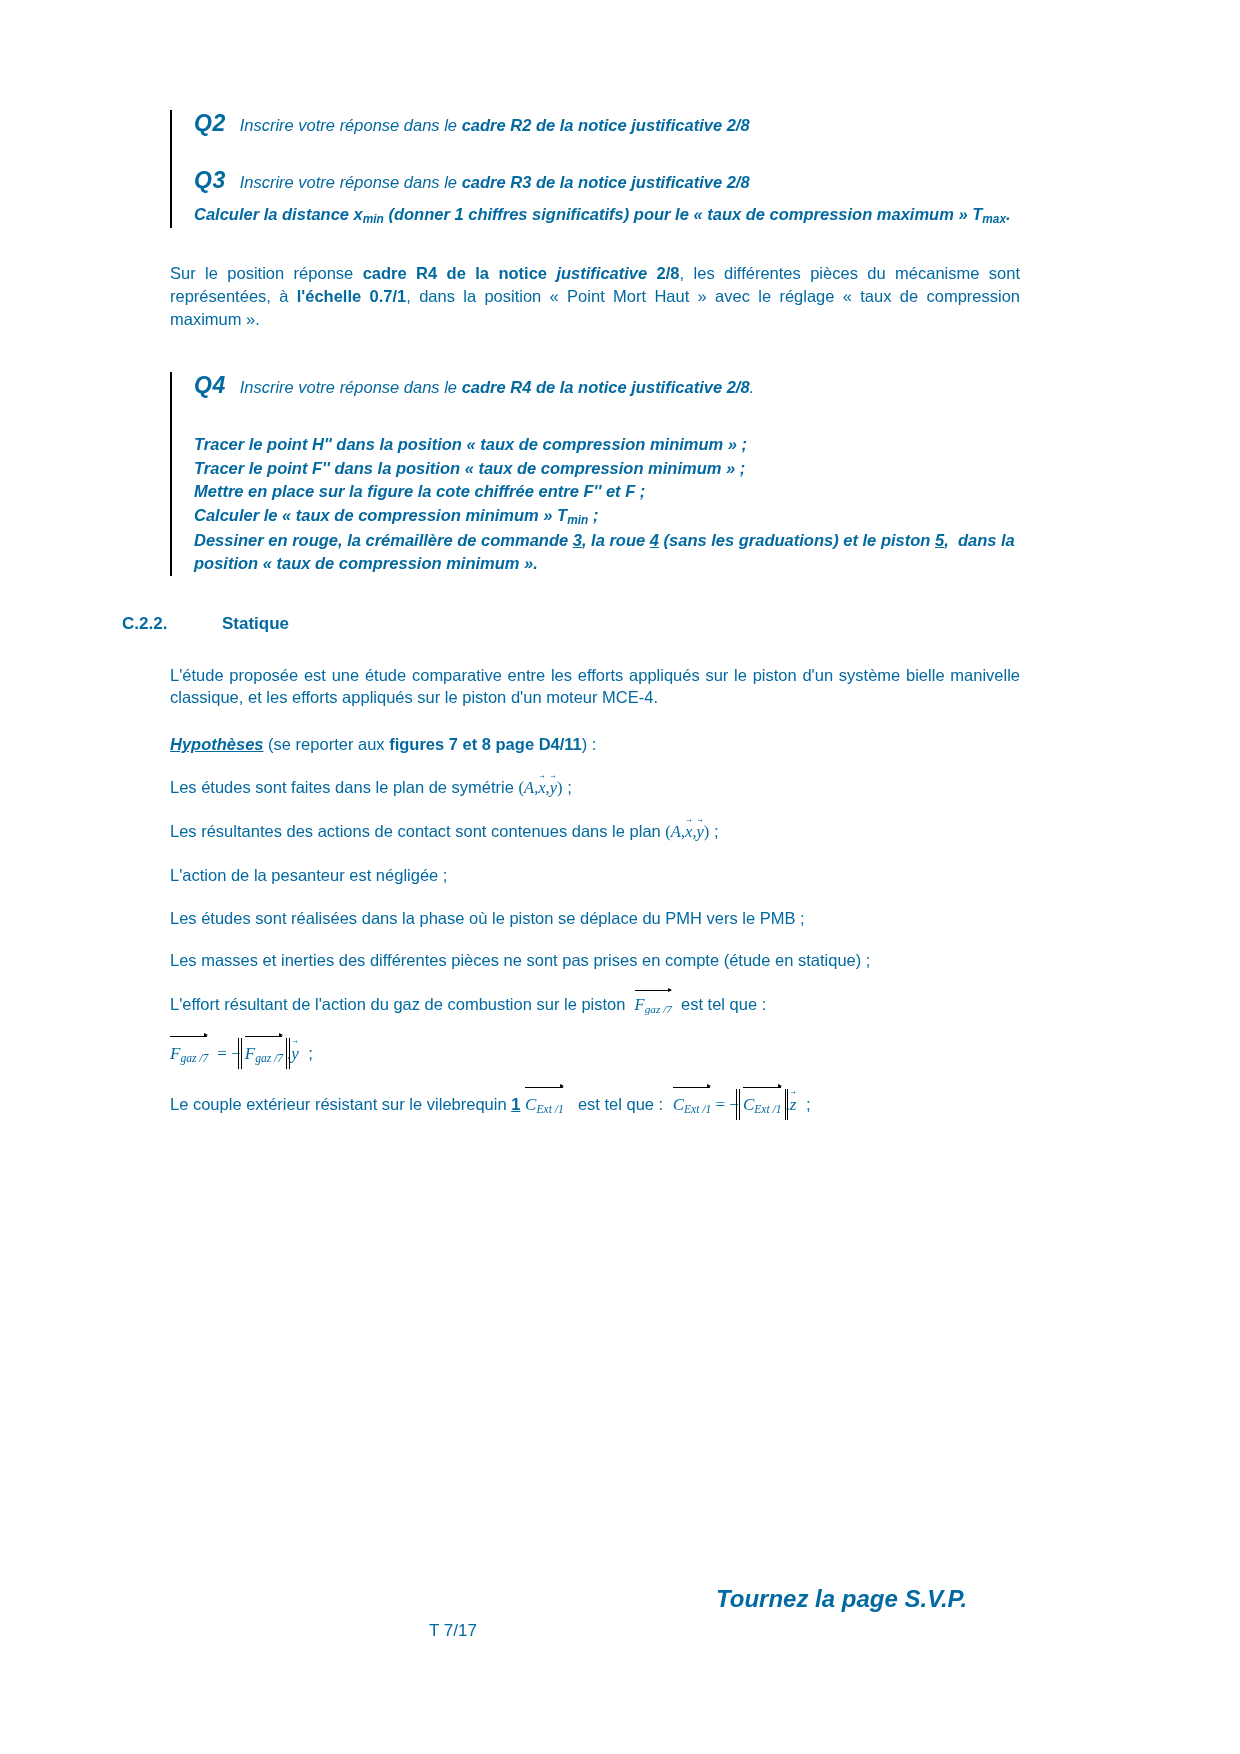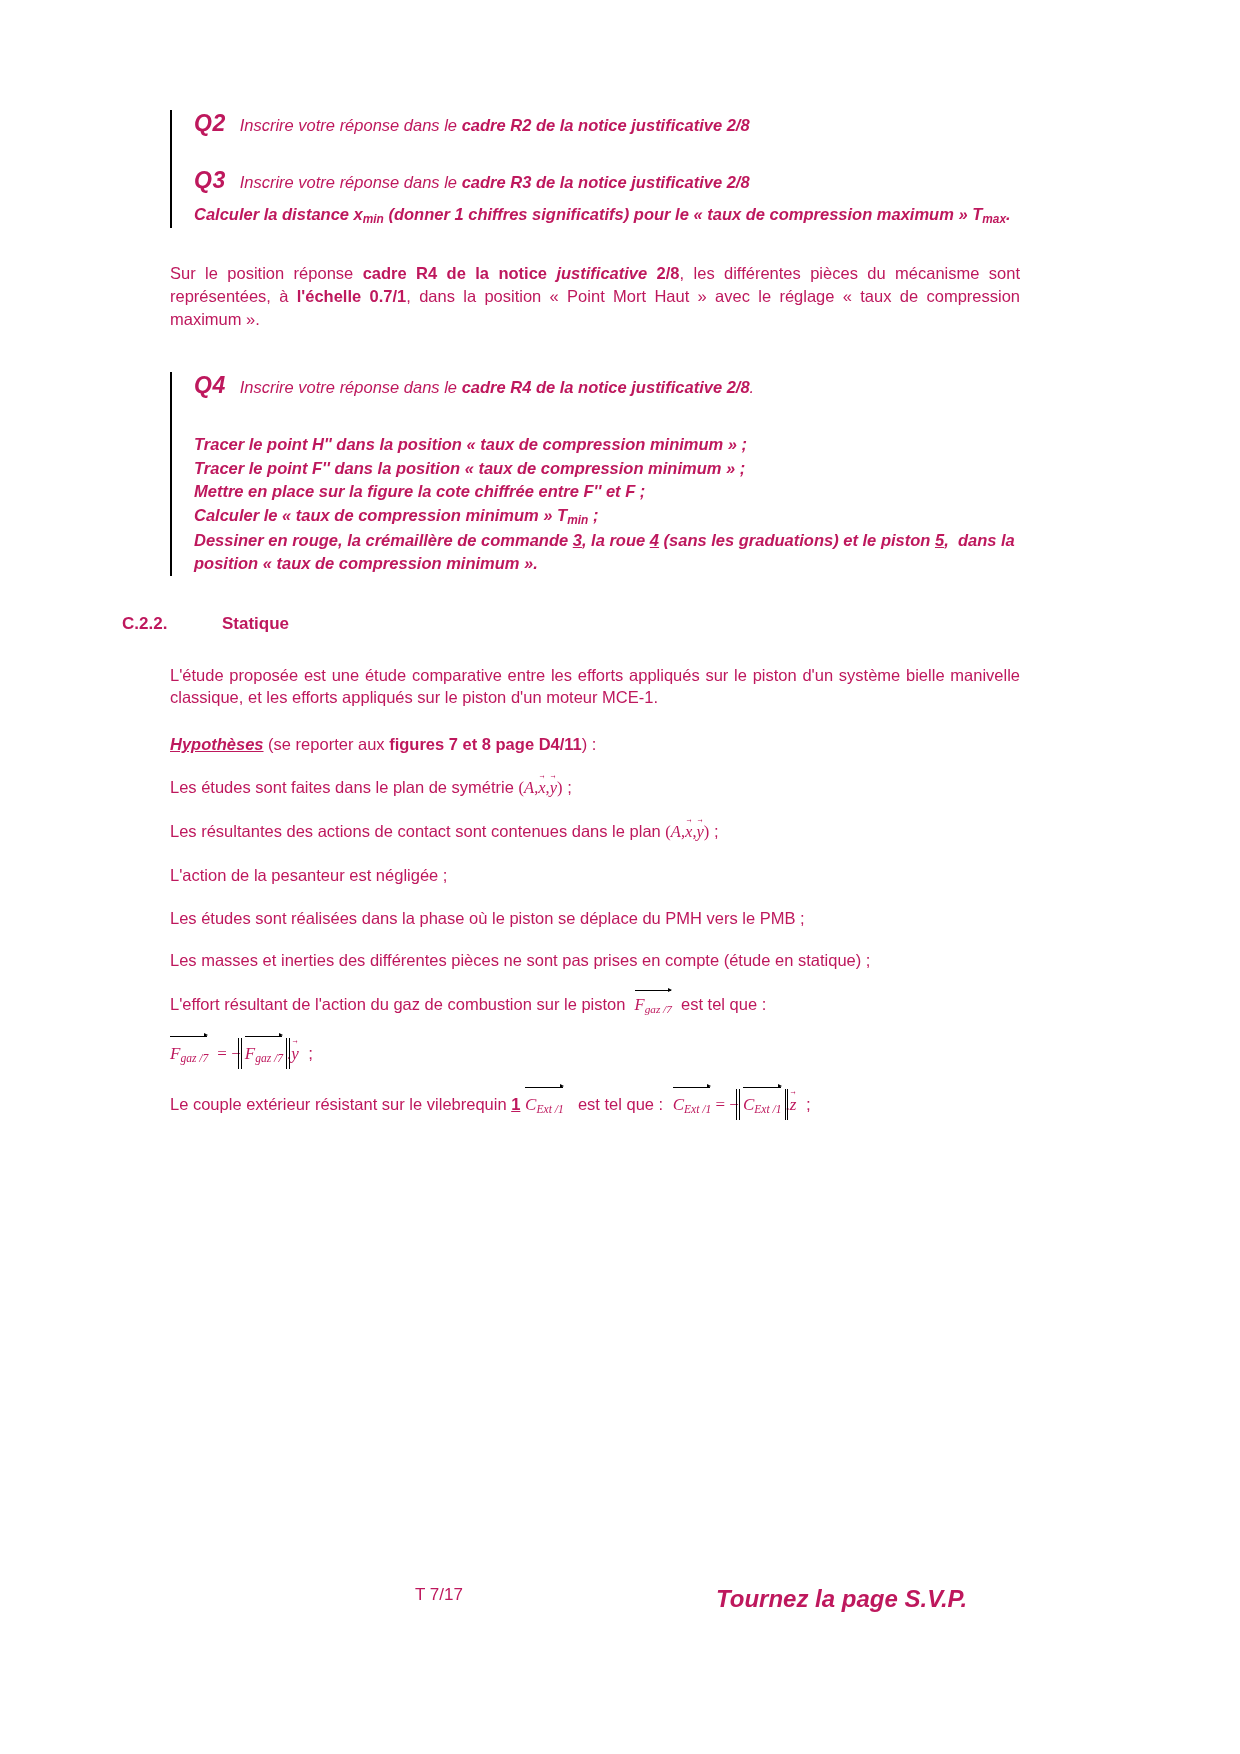--- a/index.html
+++ b/index.html
@@ -6,21 +6,21 @@
     margin: 0;
     padding: 0;
     background: #ffffff;
   }
   .page {
     position: relative;
     width: 1240px;
     height: 1754px;
     background: #ffffff;
     font-family: "Liberation Sans", sans-serif;
-    color: #be185d;
+    color: #0369a1;
     box-sizing: border-box;
   }
   .content {
     position: absolute;
     left: 170px;
     top: 110px;
     width: 850px;
   }
 
   
@@ -187,21 +187,22 @@
   .footer {
     position: absolute;
     left: 0;
     top: 1585px;
     width: 1240px;
     display: flex;
     font-size: 17px;
   }
   .footer-page {
     position: absolute;
-    left: 415px;
+    left: 429px;
+    margin-top: 36px;
   }
   .footer-note {
     position: absolute;
     left: 716px;
     font-weight: bold;
     font-style: italic;
     font-size: 24px;
   }
 </style>
 </head>
@@ -246,21 +247,21 @@
         <div>Calculer le « taux de compression minimum » T<span class="sub">min</span> ;</div>
         <div>Dessiner en rouge, la crémaillère de commande <u>3</u>, la roue <u>4</u> (sans les graduations) et le piston <u>5</u>,&nbsp; dans la position « taux de compression minimum ».</div>
       </div>
     </div>
 
     <div class="section-head">
       <span class="section-num">C.2.2.</span>
       <span class="section-title">Statique</span>
     </div>
 
-    <p class="body">L'étude proposée est une étude comparative entre les efforts appliqués sur le piston d'un système bielle manivelle classique, et les efforts appliqués sur le piston d'un moteur MCE-1.</p>
+    <p class="body">L'étude proposée est une étude comparative entre les efforts appliqués sur le piston d'un système bielle manivelle classique, et les efforts appliqués sur le piston d'un moteur MCE-4.</p>
 
     <div class="hyp-title">
       <span class="u">Hypothèses</span><span> (se reporter aux </span><b>figures 7 et 8 page D4/11</b><span>) :</span>
     </div>
 
     <div class="hyp-item">
       <span>Les études sont faites dans le plan de symétrie</span>&nbsp;<span class="mroman">(<span class="mi">A</span>,<span class="hatvec">x</span>,<span class="hatvec">y</span>)</span>&nbsp;;
     </div>
 
     <div class="hyp-item">

